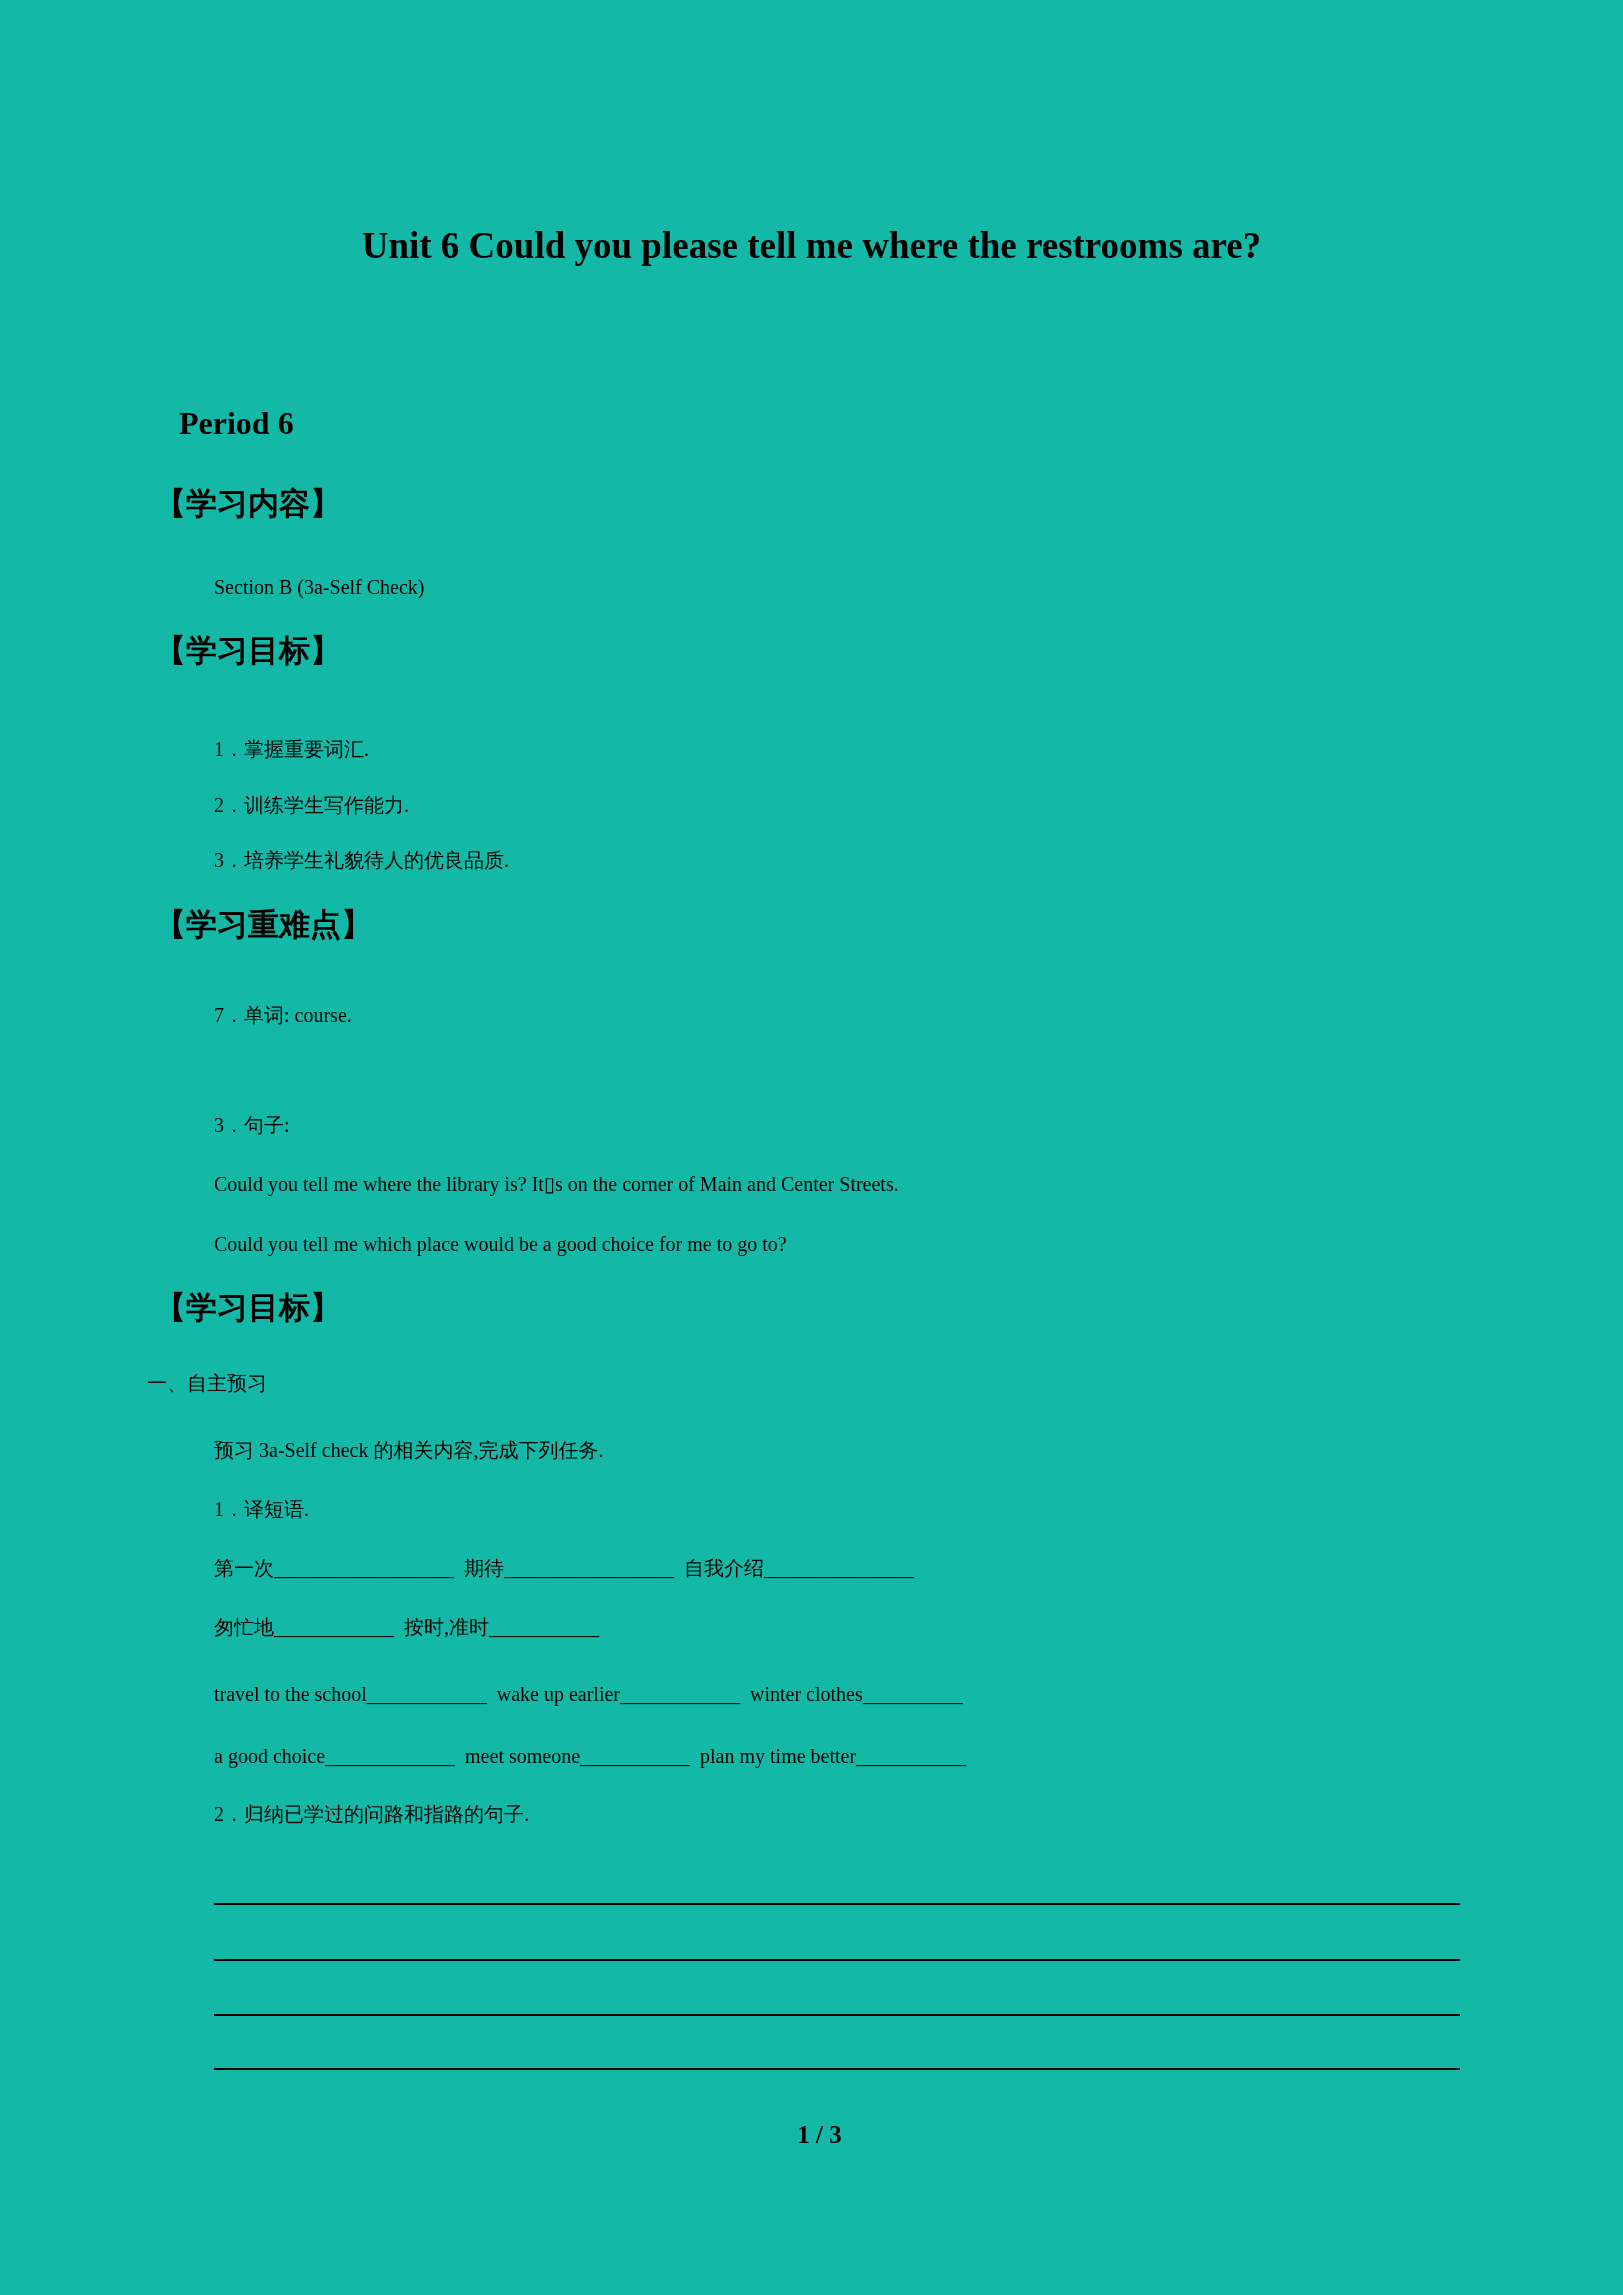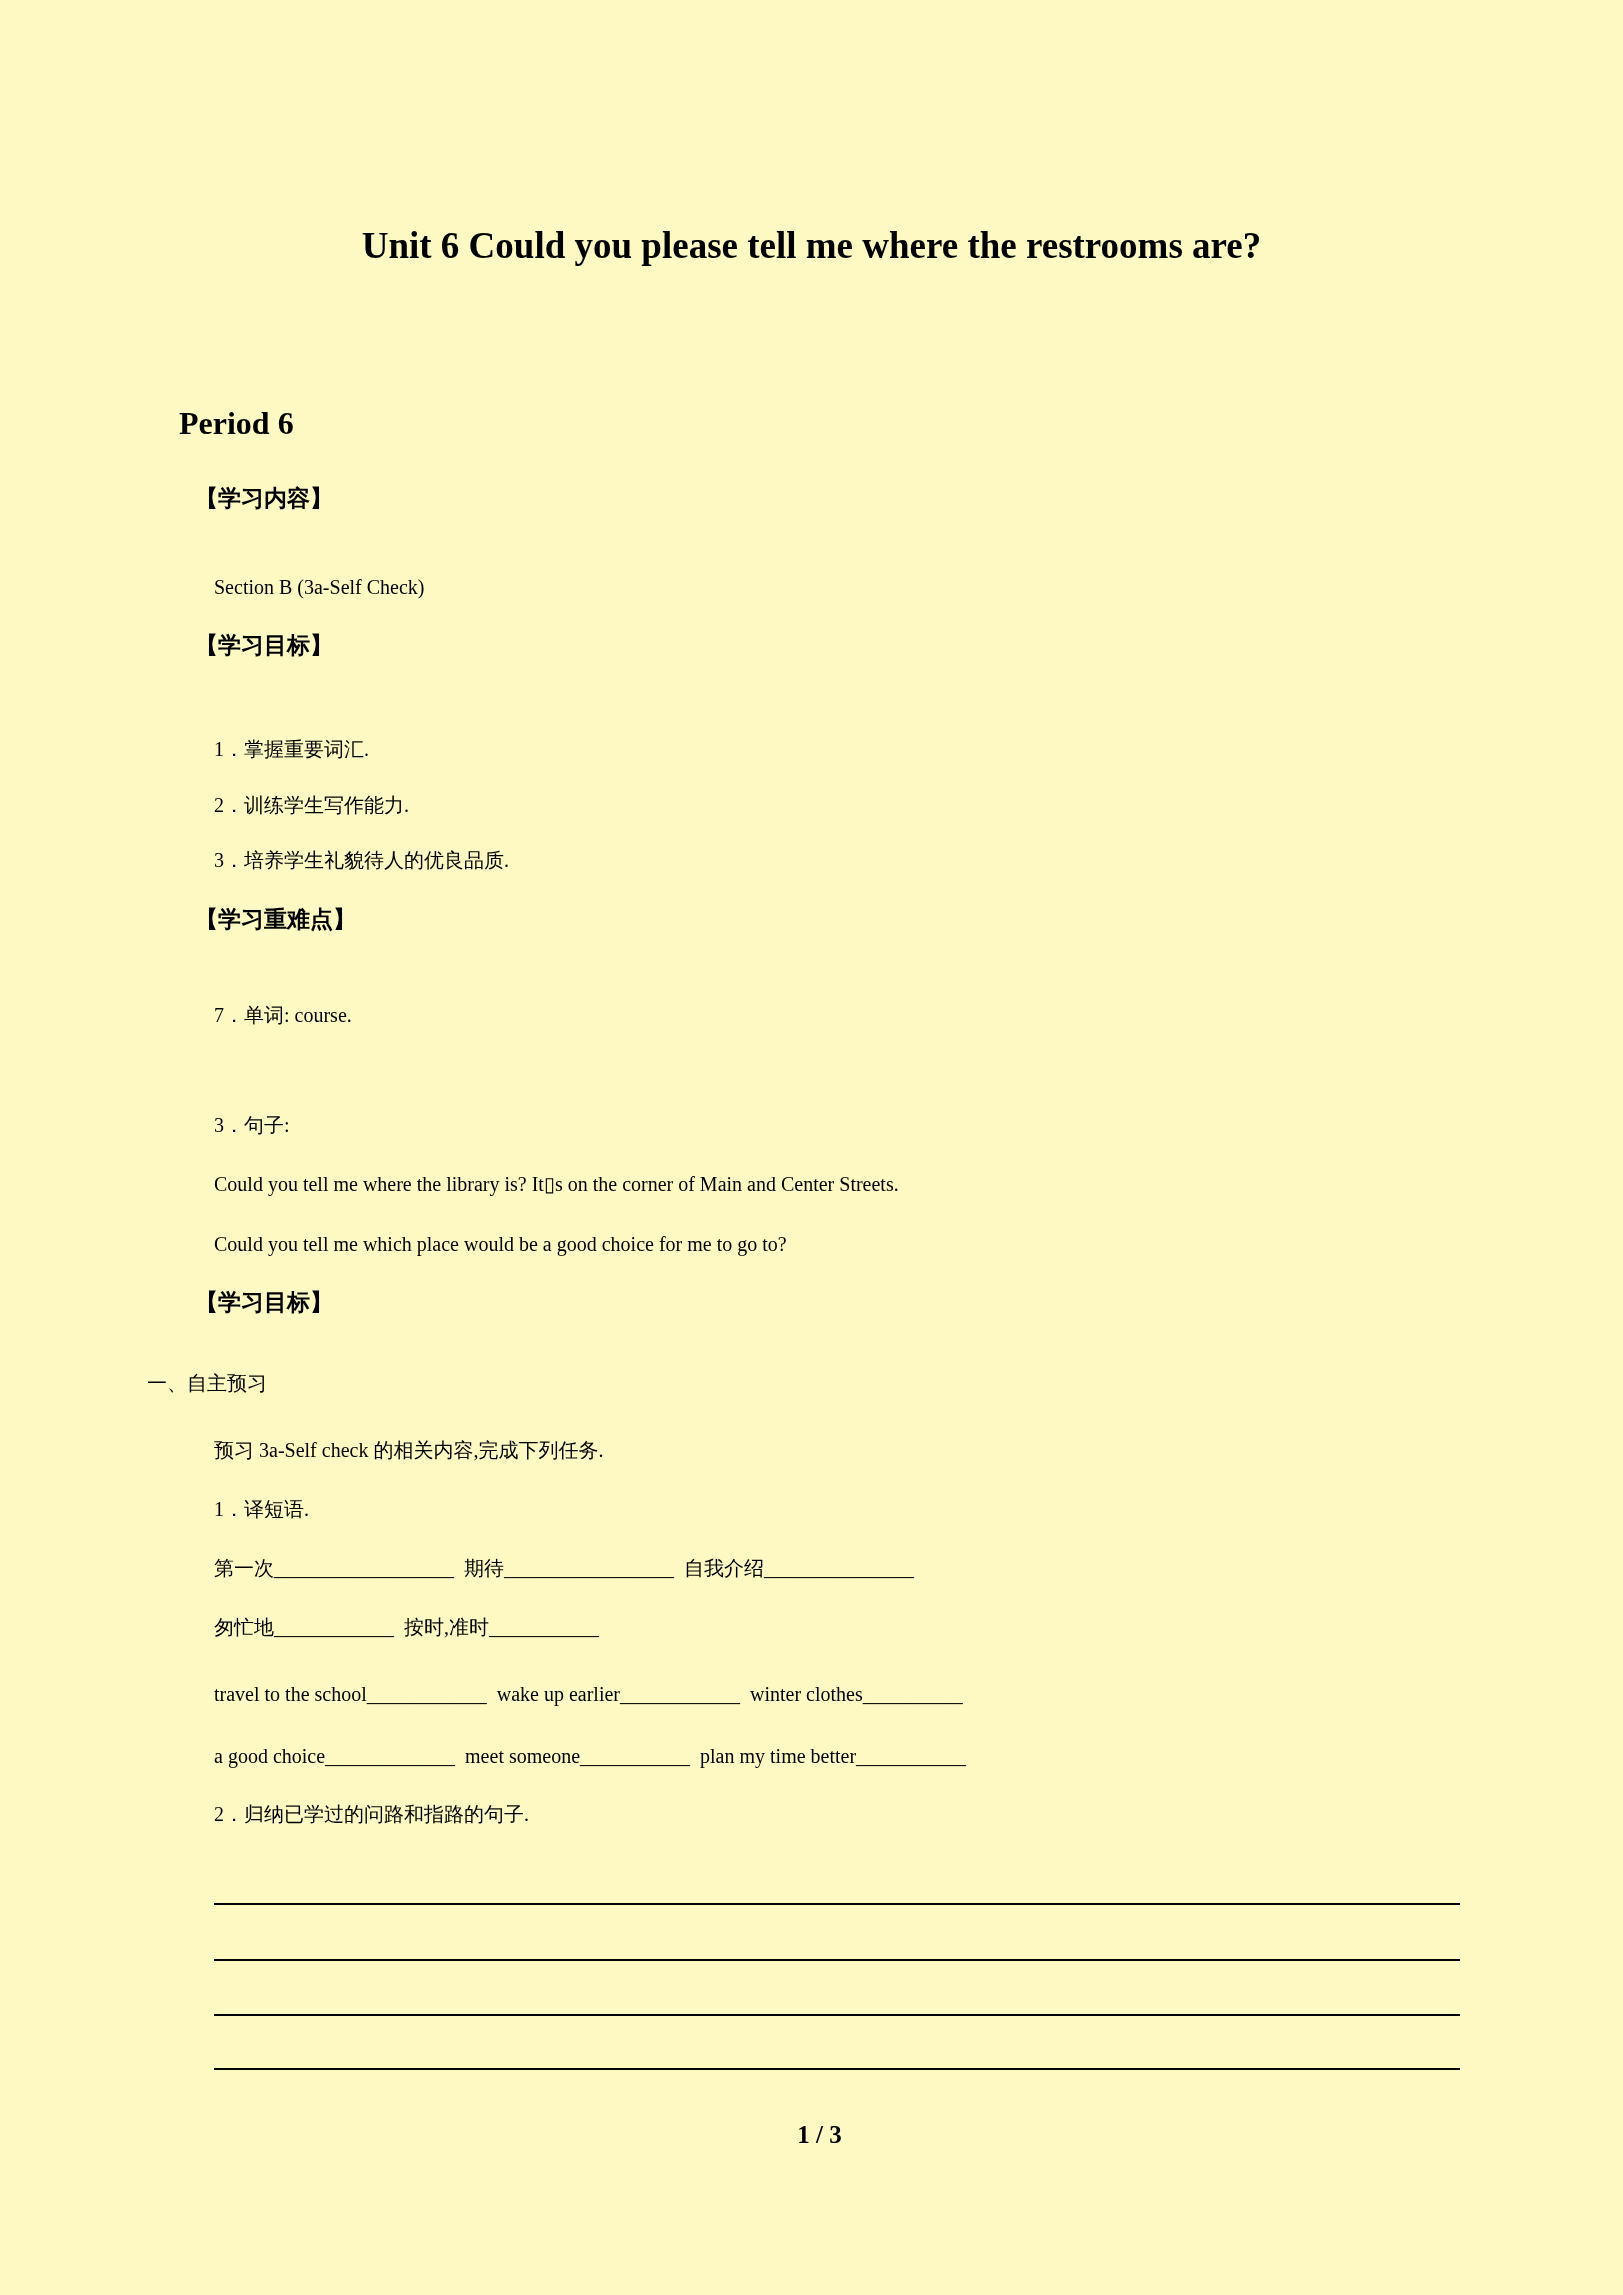--- a/index.html
+++ b/index.html
@@ -4,21 +4,21 @@
 <style>
   html, body {
     margin: 0;
     padding: 0;
     background: #ffffff;
   }
   .page {
     position: relative;
     width: 1623px;
     height: 2295px;
-    background: #fef9c3;
+    background: #14b8a6;
     font-family: "Liberation Serif", serif;
     color: #000000;
     overflow: hidden;
     text-decoration: underline;
   }
   .line {
     position: absolute;
     white-space: pre-wrap;
     font-size: 20px;
     line-height: 1.15;
@@ -31,23 +31,22 @@
     font-weight: bold;
   }
   .heading-period {
     left: 147px;
     font-size: 32px;
     font-weight: bold;
     margin-left: 32px;
   }
   .heading-bracket {
     left: 155px;
-    font-size: 23px;
+    font-size: 31px;
     font-weight: bold;
-    margin-left: 40px;
   }
   .lvl-a { left: 147px; }
   .lvl-c { left: 214px; }
   .answer-line {
     position: absolute;
     left: 214px;
     width: 1246px;
     height: 0;
     border-bottom: 2px solid #000000;
   }

